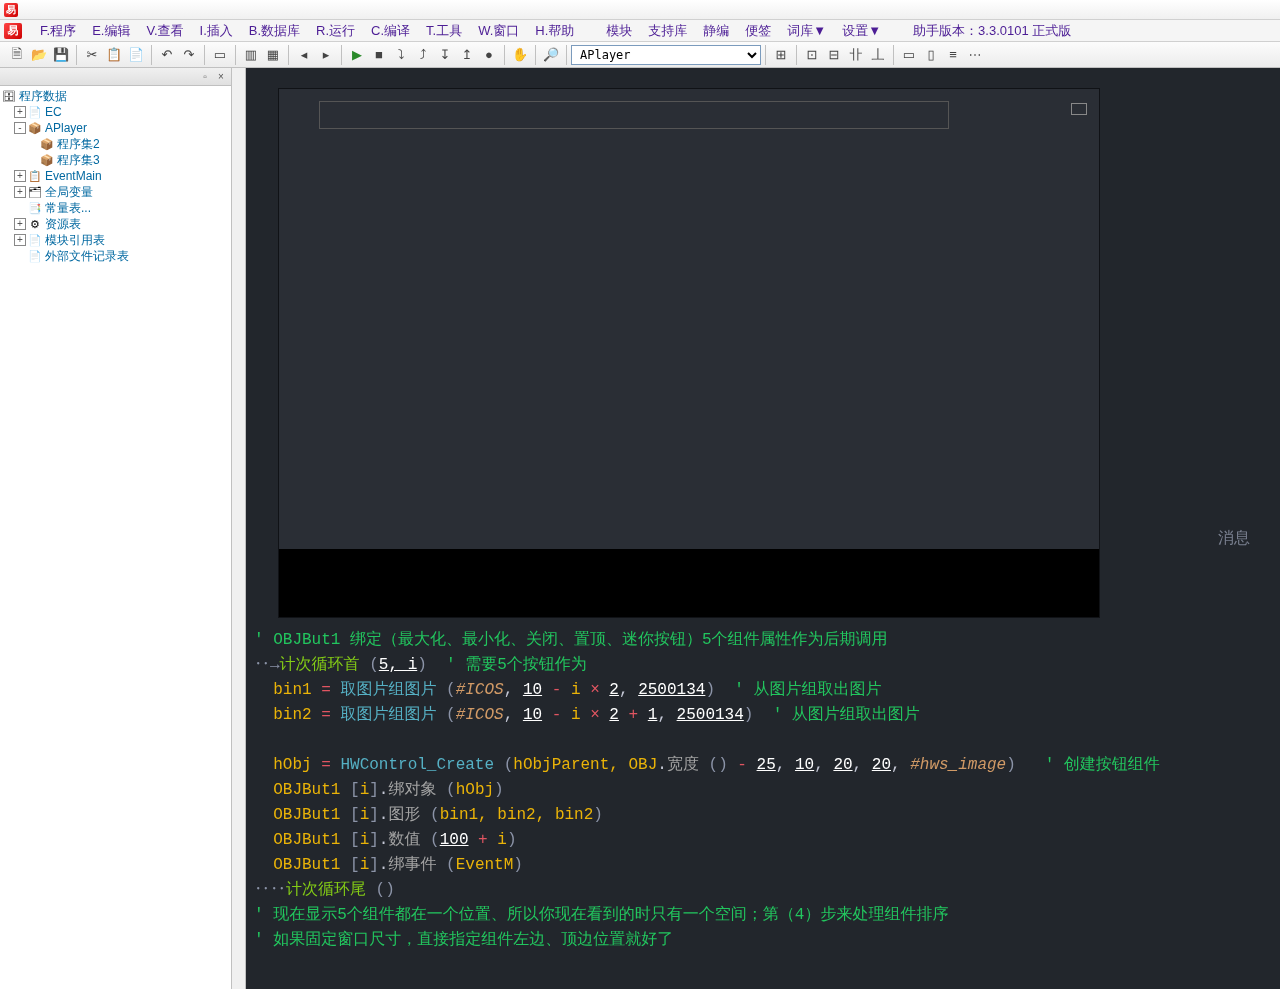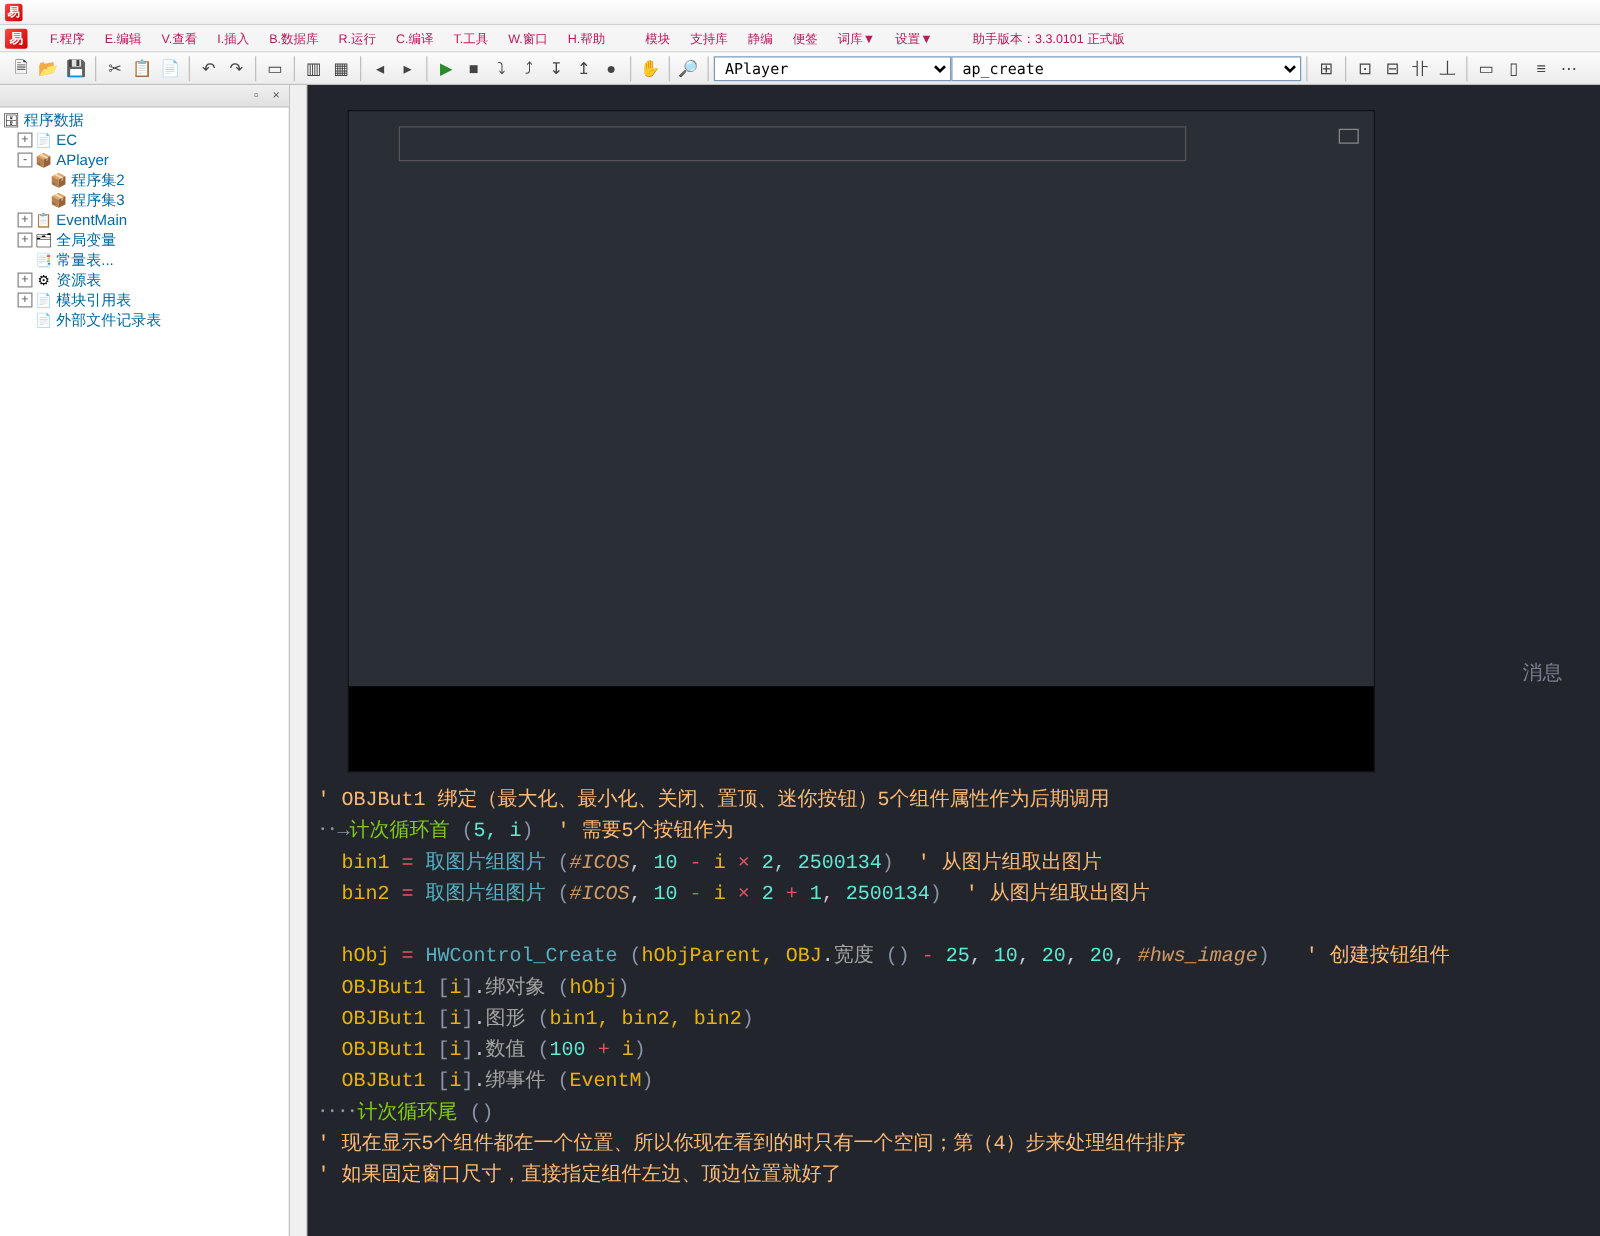--- a/index.html
+++ b/index.html
@@ -46,22 +46,22 @@
   width: 18px; height: 16px;
   background: linear-gradient(135deg, #ff4444, #cc0000);
   border-radius: 2px;
   margin-right: 10px;
   color: white; font-size: 11px; font-weight: bold;
   display: flex; align-items: center; justify-content: center;
 }
 .menu-item {
   padding: 2px 8px;
   cursor: pointer;
-  font-size: 10px;
-  color: #be185d;
+  font-size: 13px;
+  color: #4c1d95;
 }
 .menu-spacer { width: 16px; }
 
 
 .toolbar {
   height: 26px;
   background: linear-gradient(to bottom, #fcfcfc, #ececec);
   border-bottom: 1px solid #c0c0c0;
   display: flex;
   align-items: center;
@@ -218,25 +218,25 @@
   flex: 1;
   background: #22262c;
   font-family: "Consolas", "Courier New", monospace;
   font-size: 16px;
   line-height: 25px;
   padding: 8px 0 8px 8px;
   white-space: pre;
   color: #c5c8d6;
   overflow: hidden;
 }
-.c-comment { color: #fdba74; }
+.c-comment { color: #22c55e; }
 .c-key     { color: #84cc16; }
 .c-ident   { color: #eab308; }
 .c-func    { color: #55b0c4; }
-.c-num     { color: #5eead4; }
+.c-num     { color: #ffffff; text-decoration: underline; }
 .c-op      { color: #e05561; }
 .c-const   { color: #d19a66; font-style: italic; }
 .c-member  { color: #a3a3a3; }
 .c-paren   { color: #8b93a7; }
 </style>
 </head>
 <body>
 
 <div class="titlebar">
   <div class="app-icon">易</div>
@@ -293,23 +293,20 @@
   <div class="tb-btn">↥</div>
   <div class="tb-btn">●</div>
   <div class="tb-sep"></div>
   <div class="tb-btn">✋</div>
   <div class="tb-sep"></div>
   <div class="tb-btn">🔎</div>
   <div class="tb-sep"></div>
   <select class="tb-combo" style="width:190px">
     <option>APlayer</option>
   </select>
-  <select class="tb-combo" style="width:280px">
-    <option>ap_create</option>
-  </select>
   <div class="tb-sep"></div>
   <div class="tb-btn">⊞</div>
   <div class="tb-sep"></div>
   <div class="tb-btn">⊡</div>
   <div class="tb-btn">⊟</div>
   <div class="tb-btn">卝</div>
   <div class="tb-btn">丄</div>
   <div class="tb-sep"></div>
   <div class="tb-btn">▭</div>
   <div class="tb-btn">▯</div>

